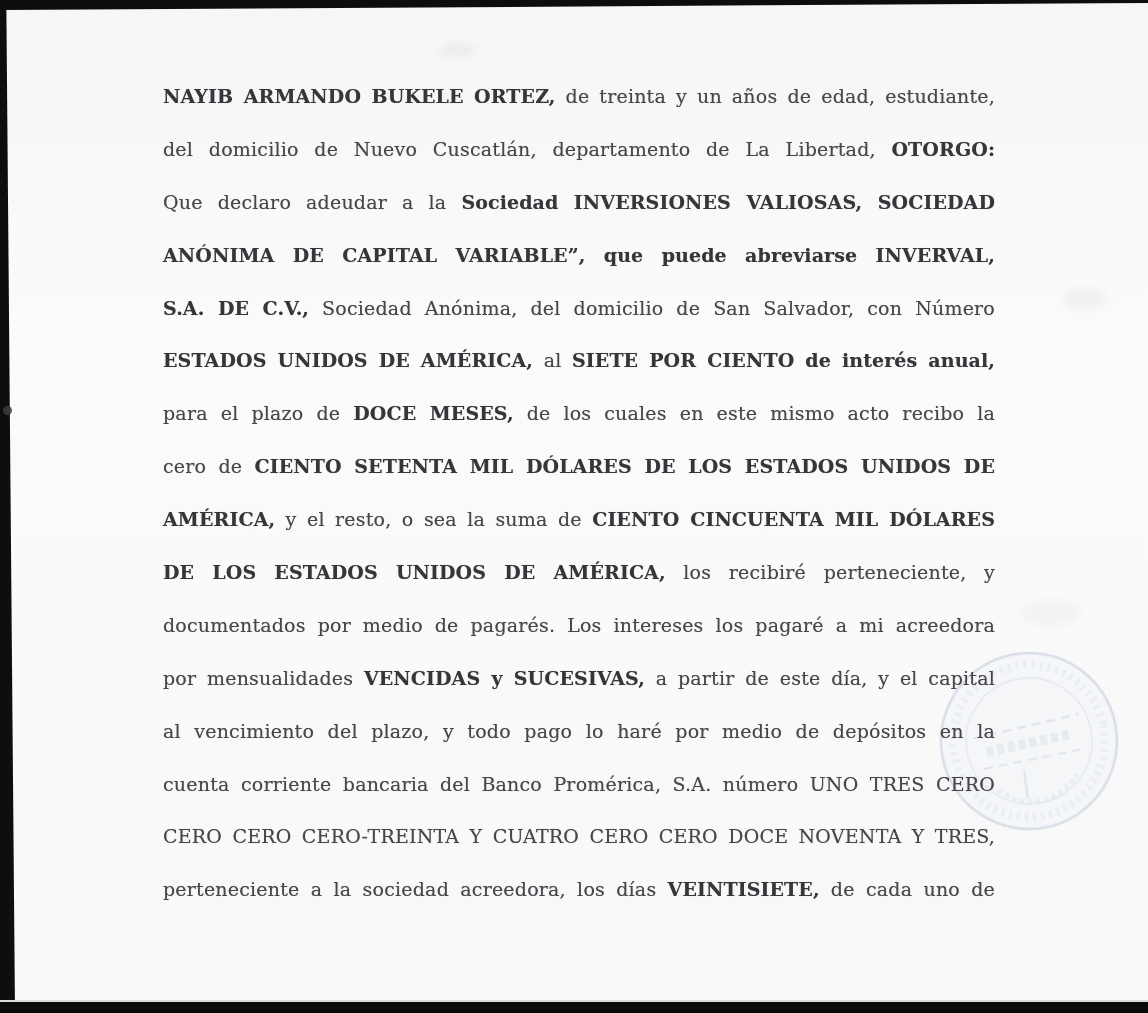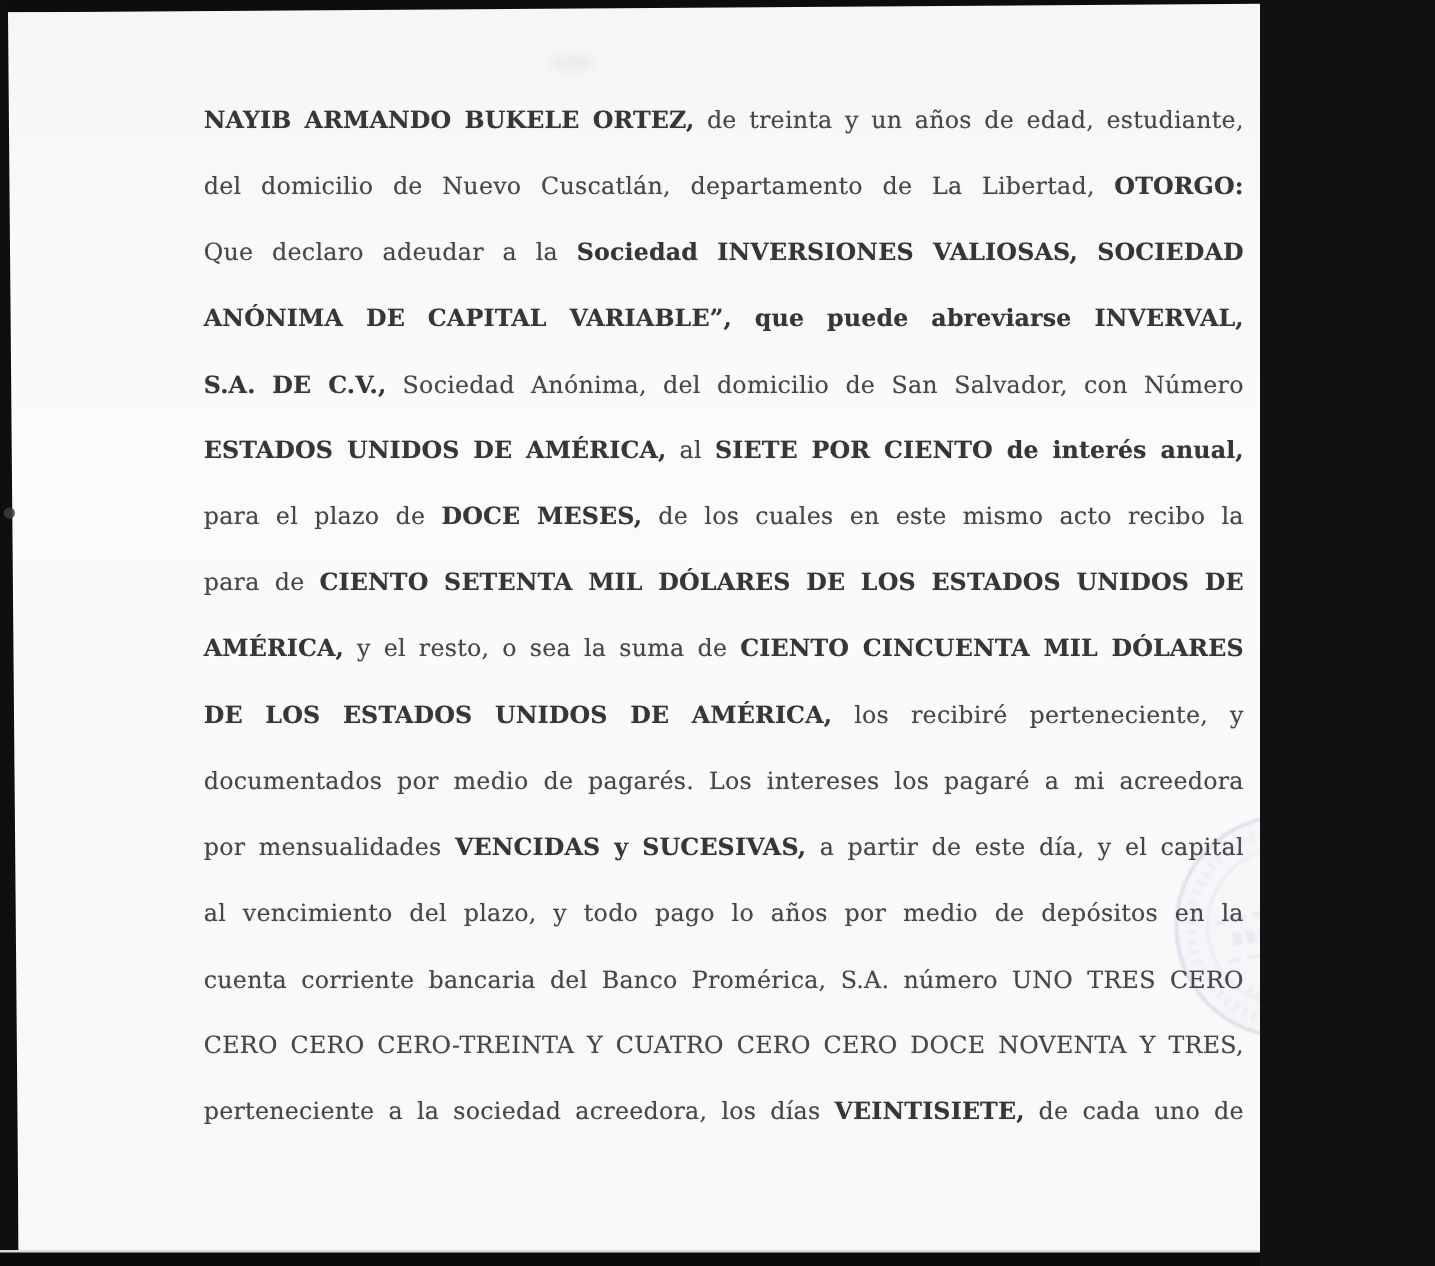--- a/index.html
+++ b/index.html
@@ -4,21 +4,21 @@
 <style>
   html, body { margin: 0; padding: 0; }
   body {
     width: 1148px; height: 1013px;
     overflow: hidden;
     background: #111;
     font-family: "DejaVu Serif", "Liberation Serif", serif;
   }
   .page {
     position: relative;
-    width: 1008px; height: 1013px;
+    width: 1148px; height: 1013px;
     background: linear-gradient(180deg, #f6f6f7 0%, #fbfbfc 35%, #f8f8f9 100%);
     overflow: hidden;
   }
 
   
   .scan-bar-top {
     position: absolute; top: 0; left: 0; width: 100%; height: 10px;
     background: #0d0d0e;
     clip-path: polygon(0 0, 100% 0, 100% 30%, 0 100%);
     z-index: 6;
@@ -102,24 +102,24 @@
   </svg>
 
   <div class="doc-text">
       <div class="line"><span class="seg bold">NAYIB ARMANDO BUKELE ORTEZ,</span><span class="seg"> de treinta y un años de edad, estudiante,</span></div>
       <div class="line"><span class="seg">del domicilio de Nuevo Cuscatlán, departamento de La Libertad, </span><span class="seg bold">OTORGO:</span></div>
       <div class="line"><span class="seg">Que declaro adeudar a la </span><span class="seg bold">Sociedad INVERSIONES VALIOSAS, SOCIEDAD</span></div>
       <div class="line"><span class="seg bold">ANÓNIMA DE CAPITAL VARIABLE”, que puede abreviarse INVERVAL,</span></div>
       <div class="line"><span class="seg bold">S.A. DE C.V.,</span><span class="seg"> Sociedad Anónima, del domicilio de San Salvador, con Número</span></div>
       <div class="line"><span class="seg bold">ESTADOS UNIDOS DE AMÉRICA,</span><span class="seg"> al </span><span class="seg bold">SIETE POR CIENTO de interés anual,</span></div>
       <div class="line"><span class="seg">para el plazo de </span><span class="seg bold">DOCE MESES,</span><span class="seg"> de los cuales en este mismo acto recibo la</span></div>
-      <div class="line"><span class="seg">para de </span><span class="seg bold">CIENTO SETENTA MIL DÓLARES DE LOS ESTADOS UNIDOS DE</span></div>
+      <div class="line"><span class="seg">cero de </span><span class="seg bold">CIENTO SETENTA MIL DÓLARES DE LOS ESTADOS UNIDOS DE</span></div>
       <div class="line"><span class="seg bold">AMÉRICA,</span><span class="seg"> y el resto, o sea la suma de </span><span class="seg bold">CIENTO CINCUENTA MIL DÓLARES</span></div>
       <div class="line"><span class="seg bold">DE LOS ESTADOS UNIDOS DE AMÉRICA,</span><span class="seg"> los recibiré perteneciente, y</span></div>
       <div class="line"><span class="seg">documentados por medio de pagarés. Los intereses los pagaré a mi acreedora</span></div>
       <div class="line"><span class="seg">por mensualidades </span><span class="seg bold">VENCIDAS y SUCESIVAS,</span><span class="seg"> a partir de este día, y el capital</span></div>
-      <div class="line"><span class="seg">al vencimiento del plazo, y todo pago lo años por medio de depósitos en la</span></div>
+      <div class="line"><span class="seg">al vencimiento del plazo, y todo pago lo haré por medio de depósitos en la</span></div>
       <div class="line"><span class="seg">cuenta corriente bancaria del Banco Promérica, S.A. número UNO TRES CERO</span></div>
       <div class="line"><span class="seg">CERO CERO CERO-TREINTA Y CUATRO CERO CERO DOCE NOVENTA Y TRES,</span></div>
       <div class="line"><span class="seg">perteneciente a la sociedad acreedora, los días </span><span class="seg bold">VEINTISIETE,</span><span class="seg"> de cada uno de</span></div>
     </div>
 
 </div>
 
 </body></html>

